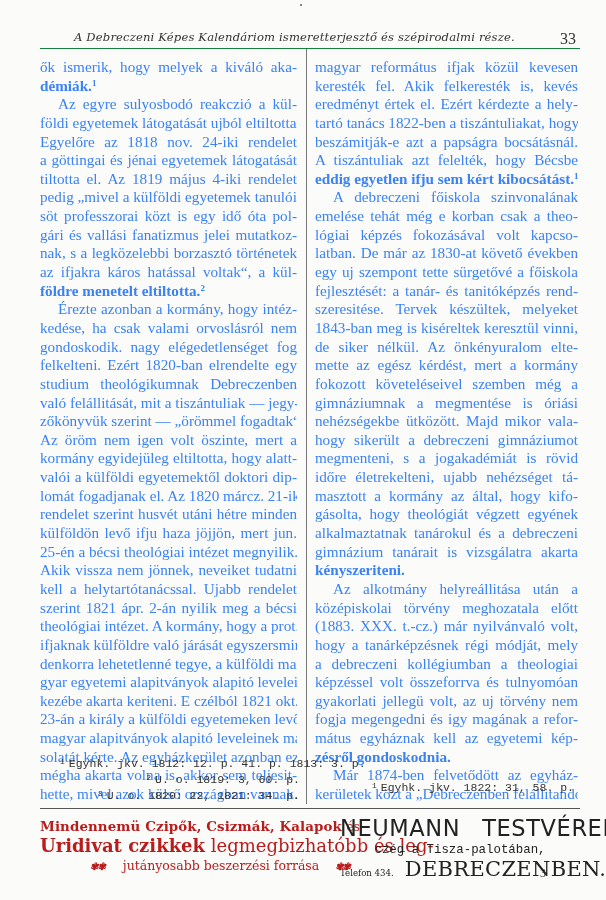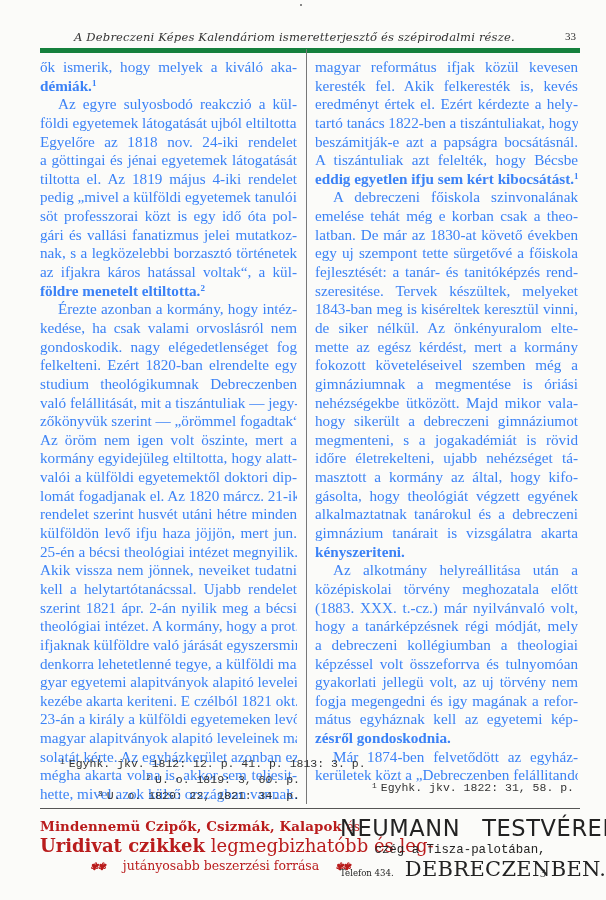--- a/index.html
+++ b/index.html
@@ -1,20 +1,20 @@
 <!DOCTYPE html>
 <html><head>
 <meta charset="utf-8">
 <style>
   html, body { margin:0; padding:0; }
   body { width:606px; height:900px; background:#fbfbf9; position:relative; overflow:hidden; color:#2a2a2a; }
   .page { position:absolute; left:0; top:0; width:606px; height:900px; }
-  .header { position:absolute; left:40px; top:28px; width:540px; height:20px; border-bottom:5px solid #15803d; }
+  .header { position:absolute; left:40px; top:28px; width:540px; height:20px; border-bottom:1px solid #15803d; }
   .header .title { position:absolute; left:34px; top:2px; font-family:"DejaVu Serif", serif; font-style:italic; font-size:11.6px; letter-spacing:0.15px; color:#333; white-space:nowrap; }
-  .header .pageno { position:absolute; right:4px; top:2px; font-family:"Liberation Serif", serif; font-size:11px; color:#333; }
+  .header .pageno { position:absolute; right:4px; top:2px; font-family:"Liberation Serif", serif; font-size:16px; color:#333; }
   .divider { position:absolute; left:306px; top:49px; width:1px; height:755px; background:#777; }
   .col { position:absolute; top:58px; font-family:"Liberation Serif", serif; font-size:15.2px; line-height:18.65px; color:#3b82f6; }
   .col.left { left:40px; width:257px; }
   .col.right { left:315px; width:263px; }
   .line { display:block; white-space:nowrap; text-align:justify; text-align-last:justify; height:18.65px; overflow:hidden; }
   .line.last { text-align-last:left;font-weight:bold; }
   .line.indent { padding-left:18px; }
   sup { font-size:9px; line-height:0; vertical-align:5px; }
   .notes { position:absolute; font-family:Liberation Mono, monospace; font-size:11.5px; line-height:16px; color:#333;text-align:right; }
   .notes.left { left:60px; top:756px; width:240px; }
@@ -100,20 +100,21 @@
   <div class="col right" id="col-right">
       <span class="line"><span>magyar református ifjak közül kevesen</span></span>
       <span class="line"><span>keresték fel. Akik felkeresték is, kevés</span></span>
       <span class="line"><span>eredményt értek el. Ezért kérdezte a hely-</span></span>
       <span class="line"><span>tartó tanács 1822-ben a tiszántuliakat, hogy</span></span>
       <span class="line"><span>beszámitják-e azt a papságra bocsátásnál.</span></span>
       <span class="line"><span>A tiszántuliak azt felelték, hogy Bécsbe</span></span>
       <span class="line last"><span>eddig egyetlen ifju sem kért kibocsátást.</span><sup>1</sup></span>
       <span class="line indent"><span>A debreczeni főiskola szinvonalának</span></span>
       <span class="line"><span>emelése tehát még e korban csak a theo-</span></span>
+      <span class="line"><span>lógiai képzés fokozásával volt kapcso-</span></span>
       <span class="line"><span>latban. De már az 1830-at követő években</span></span>
       <span class="line"><span>egy uj szempont tette sürgetővé a főiskola</span></span>
       <span class="line"><span>fejlesztését: a tanár- és tanitóképzés rend-</span></span>
       <span class="line"><span>szeresitése. Tervek készültek, melyeket</span></span>
       <span class="line"><span>1843-ban meg is kiséreltek keresztül vinni,</span></span>
       <span class="line"><span>de siker nélkül. Az önkényuralom elte-</span></span>
       <span class="line"><span>mette az egész kérdést, mert a kormány</span></span>
       <span class="line"><span>fokozott követeléseivel szemben még a</span></span>
       <span class="line"><span>gimnáziumnak a megmentése is óriási</span></span>
       <span class="line"><span>nehézségekbe ütközött. Majd mikor vala-</span></span>

